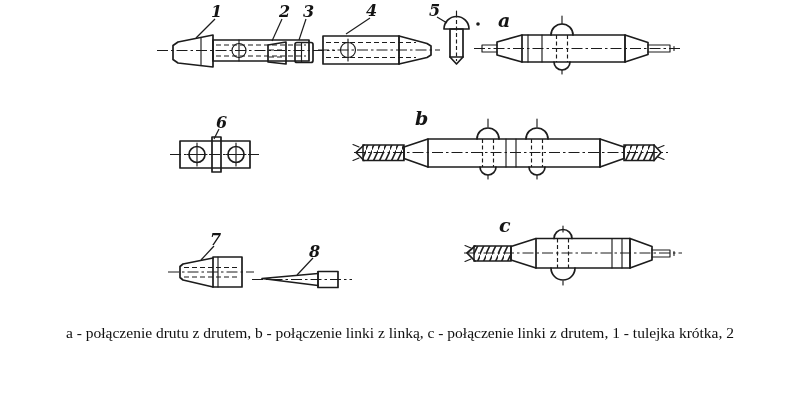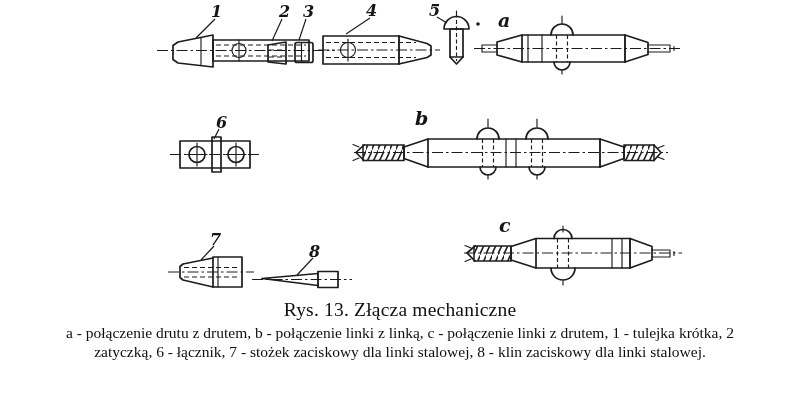--- a/index.html
+++ b/index.html
@@ -171,20 +171,18 @@
       <path class="pd" d="M557.5 238.5 V268 M568.5 238.5 V268"></path>
       <path class="ln" d="M551 268 A12 12 0 0 0 575 268"></path>
       <path class="ln thin" d="M563 281 V285"></path>
       <path class="ln thin" d="M612 238.5 V268 M622 238.5 V268"></path>
       <path class="ln" d="M630 238.5 L652 246.5 V260 L630 268"></path>
       <path class="ln thin" d="M630 238.5 V268"></path>
       <path class="ln thin" d="M652 250 H670 M652 257 H670 M670 250 V257 M674 251.5 V255.5"></path>
     </g>
   </svg>
 
-  <div class="figure-title">Rys. 13. Złącza mechaniczne</div>
 
   <div class="caption">
     <div>a - połączenie drutu z drutem, b - połączenie linki z linką, c - połączenie linki z drutem, 1 - tulejka krótka, 2</div>
-    <div>zatyczką, 6 - łącznik, 7 - stożek zaciskowy dla linki stalowej, 8 - klin zaciskowy dla linki stalowej.</div>
   </div>
 
 </div>
 
 </body></html>

